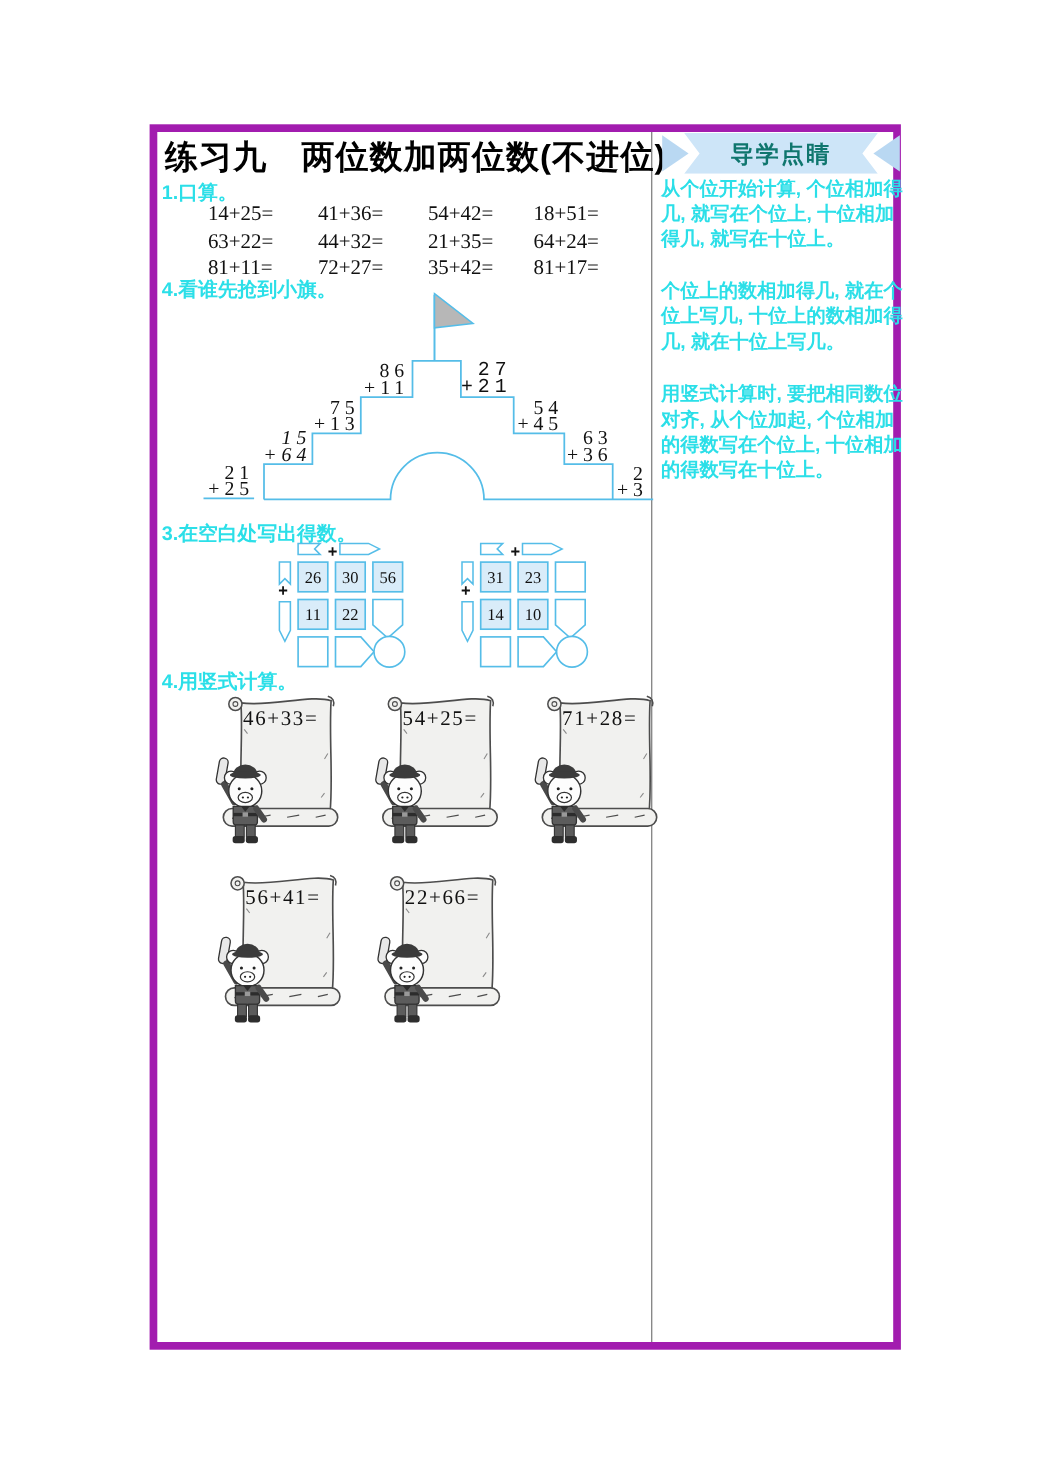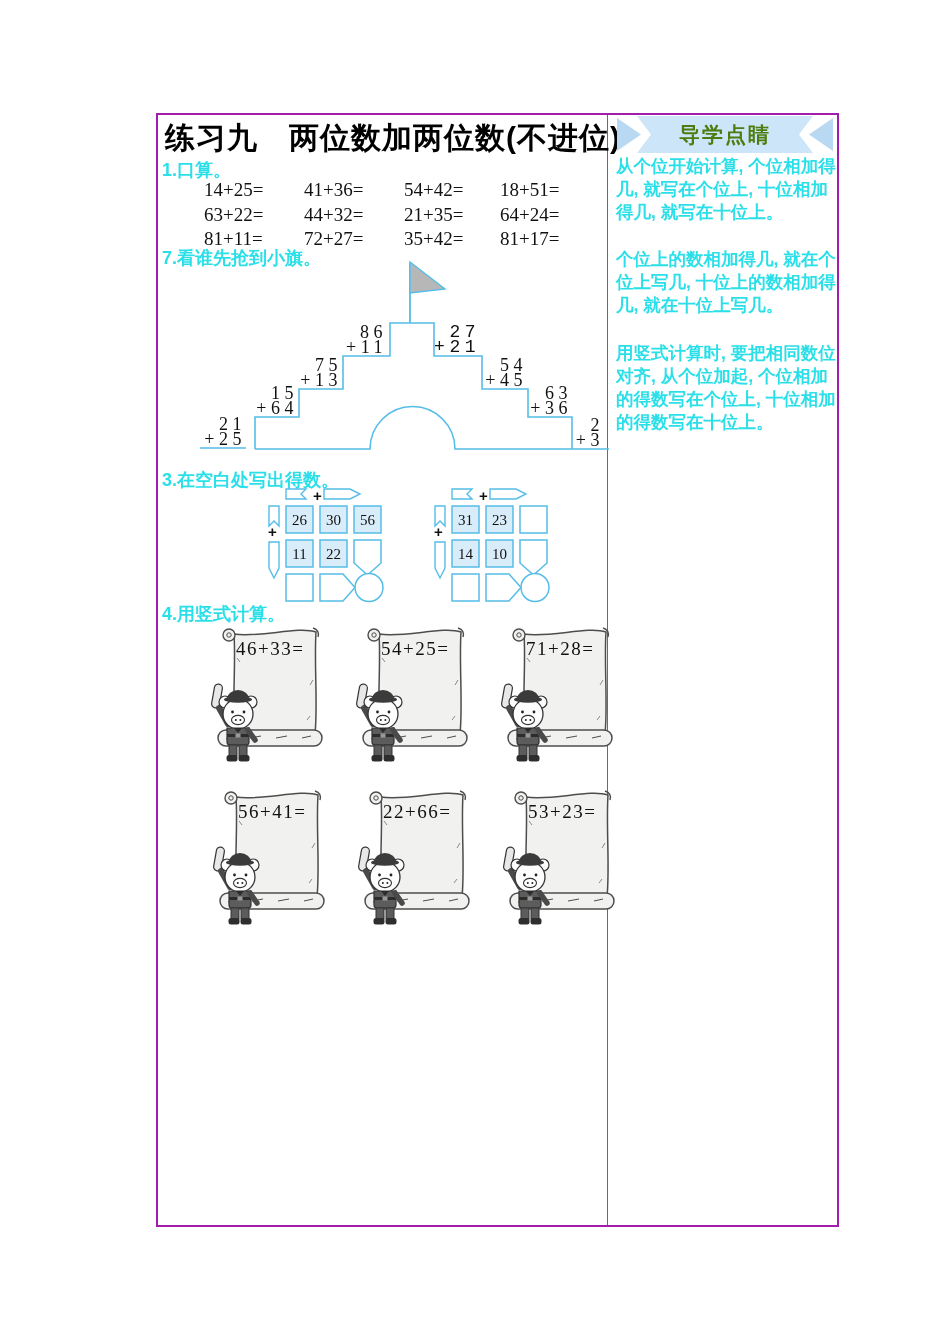--- a/index.html
+++ b/index.html
@@ -1,40 +1,40 @@
 <!DOCTYPE html>
 <html><head>
 <meta charset="utf-8">
 <style>
   * { margin:0; padding:0; box-sizing:border-box; }
   body { background:#fff; }
   .page { position:relative; width:950px; height:1344px; background:#fff; overflow:hidden;
           font-family:"Liberation Sans", sans-serif; color:#111; }
   .sheet { position:absolute; left:136px; top:113px; width:683px; height:1114px;
-           border:2px solid #a21caf;margin-left:20px; }
+           border:7px solid #a21caf; }
   .divider { position:absolute; left:449px; top:0; height:100%; width:0;
              border-left:1px solid #6b6b6b; }
   .title { position:absolute; left:7px; top:3px; font-size:30px; font-weight:600;
            letter-spacing:1px; color:#000; }
   .cyan { color:#2bdfe8; font-weight:600; }
   .seclabel { position:absolute; font-size:18px; line-height:20px; }
   .oral { position:absolute; left:46px; top:64px; display:grid;
           grid-template-columns:100px 100px 96px 94px; grid-auto-rows:24.5px;
           font-family:"Liberation Serif", serif; font-size:19px; }
   .castle { position:absolute; left:4px; top:143px; width:447px; height:194px; }
   .vp { position:absolute; width:46px; text-align:right;
         font-family:"Liberation Serif", serif; font-size:18px; line-height:15px;
         letter-spacing:4.5px; color:#111; }
   .gridfig { position:absolute; width:120px; height:118px; }
   .scroll-slot { position:absolute; width:118px; height:148px; }
   .scroll-eq { position:absolute; left:26px; top:14px; font-family:"Liberation Serif", serif;
                font-size:19px; letter-spacing:1.5px; color:#111; }
   .sidebar-banner { position:absolute; left:453px; top:1px; width:228px; height:37px; }
   .sidebar-banner .btxt { position:absolute; left:0; top:5px; width:100%; text-align:center;
-               font-size:21px; font-weight:bold; color:#4d7c0f; letter-spacing:2px; }
+               font-size:21px; font-weight:bold; color:#0f766e; letter-spacing:2px; }
   .tips { position:absolute; left:458px; top:40px; width:220px; }
   .tips p { font-size:17.5px; line-height:1.32; color:#2bdfe8; font-weight:600;
             margin-bottom:24px; }
   .tips p.gap-small { margin-bottom:16px; }
   .tips p.gap-big { margin-top:20px; }
   .footer { position:absolute; left:0; top:1244px; width:950px; text-align:center;
             font-size:15px; color:#1a1a1a; }
   svg text.num { font-family:"Liberation Serif", serif; font-size:15px; fill:#111; }
   svg text.op  { font-family:"Liberation Sans", sans-serif; font-size:15px; font-weight:bold; fill:#111; }
 </style>
@@ -93,35 +93,35 @@
       <span>63+22=</span>
       <span>44+32=</span>
       <span>21+35=</span>
       <span>64+24=</span>
       <span>81+11=</span>
       <span>72+27=</span>
       <span>35+42=</span>
       <span>81+17=</span>
     </div>
 
-    <div class="seclabel cyan" style="left:4px; top:133px;">7.看谁先抢到小旗。</div>
+    <div class="seclabel cyan" style="left:4px; top:133px;">4.看谁先抢到小旗。</div>
 
     <div class="castle">
       <svg width="447" height="194" viewBox="0 0 447 194">
         <path d="M93,191 L93,159 L137,159 L137,131 L181,131 L181,98 L228,98 L228,65 L272,65 L272,98 L320,98 L320,131 L366,131 L366,159 L410,159 L410,191" fill="none" stroke="#55bde8" stroke-width="1.6"></path>
         <path d="M93,191 L208,191 A42.5,42.5 0 0 1 293,191 L447,191" fill="none" stroke="#55bde8" stroke-width="1.6"></path>
         <path d="M38,190 L84,190" stroke="#55bde8" stroke-width="1.6"></path>
         <path d="M248,65 L248,5" stroke="#55bde8" stroke-width="1.8"></path>
         <polygon points="248,4 283,31 248,35" fill="#b7b7b7" stroke="#55bde8" stroke-width="1.4"></polygon>
       </svg>
       <div class="vp" style="left:38px; top:159px;">
         <div>21</div>
         <div>+25</div>
       </div>
-      <div class="vp" style="left:90px; top:128px;">
+      <div class="vp" style="left:90px; top:128px;font-style:italic;">
         <div>15</div>
         <div>+64</div>
       </div>
       <div class="vp" style="left:134px; top:100px;">
         <div>75</div>
         <div>+13</div>
       </div>
       <div class="vp" style="left:179px; top:67px;">
         <div>86</div>
         <div>+11</div>
@@ -216,26 +216,20 @@
           <use href="#scrollpig"></use>
         </svg>
       <span class="scroll-eq">56+41=</span>
     </div>
     <div class="scroll-slot" style="left:199px; top:672px;text-align:center;">
       <svg width="118" height="148">
           <use href="#scrollpig"></use>
         </svg>
       <span class="scroll-eq">22+66=</span>
     </div>
-    <div class="scroll-slot" style="left:344px; top:672px;">
-      <svg width="118" height="148">
-          <use href="#scrollpig"></use>
-        </svg>
-      <span class="scroll-eq">53+23=</span>
-    </div>
 
     <div class="sidebar-banner">
       <svg width="228" height="37" viewBox="0 0 228 37">
         <polygon points="26,0 202,0 188,18.5 202,37 26,37 40,18.5" fill="#cde5f8"></polygon>
         <polygon points="6,2 30,18.5 6,35" fill="#b9d8f2"></polygon>
         <polygon points="222,2 198,18.5 222,35" fill="#b9d8f2"></polygon>
       </svg>
       <div class="btxt">导学点睛</div>
     </div>
 

